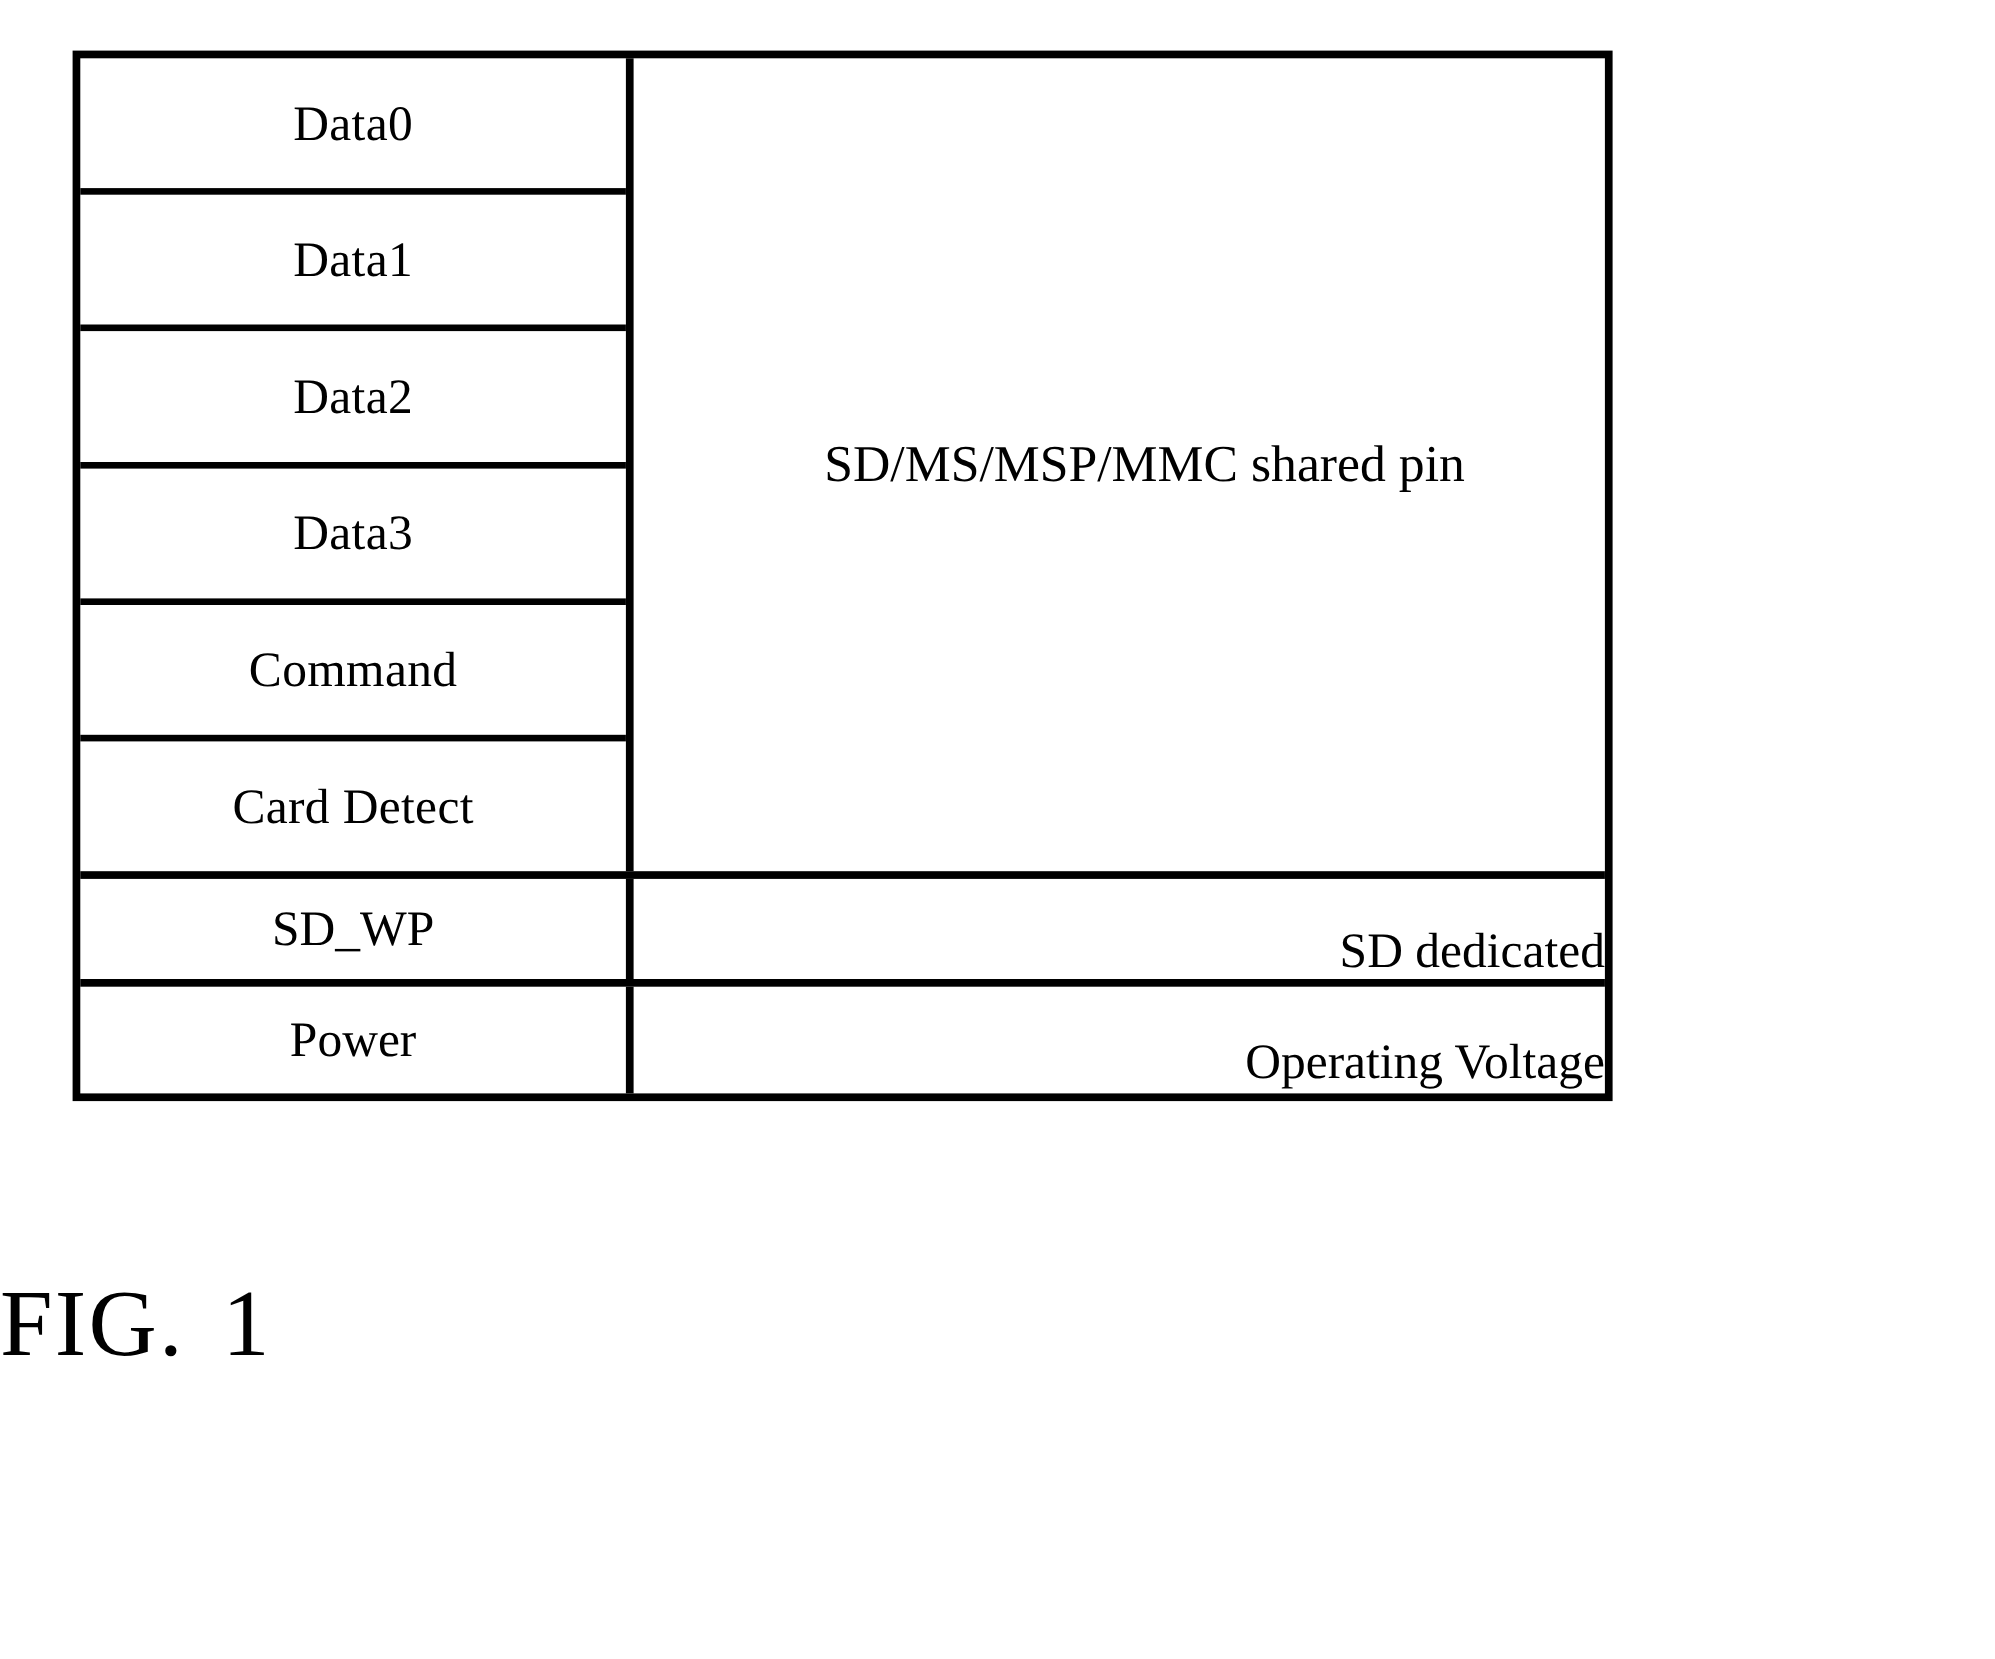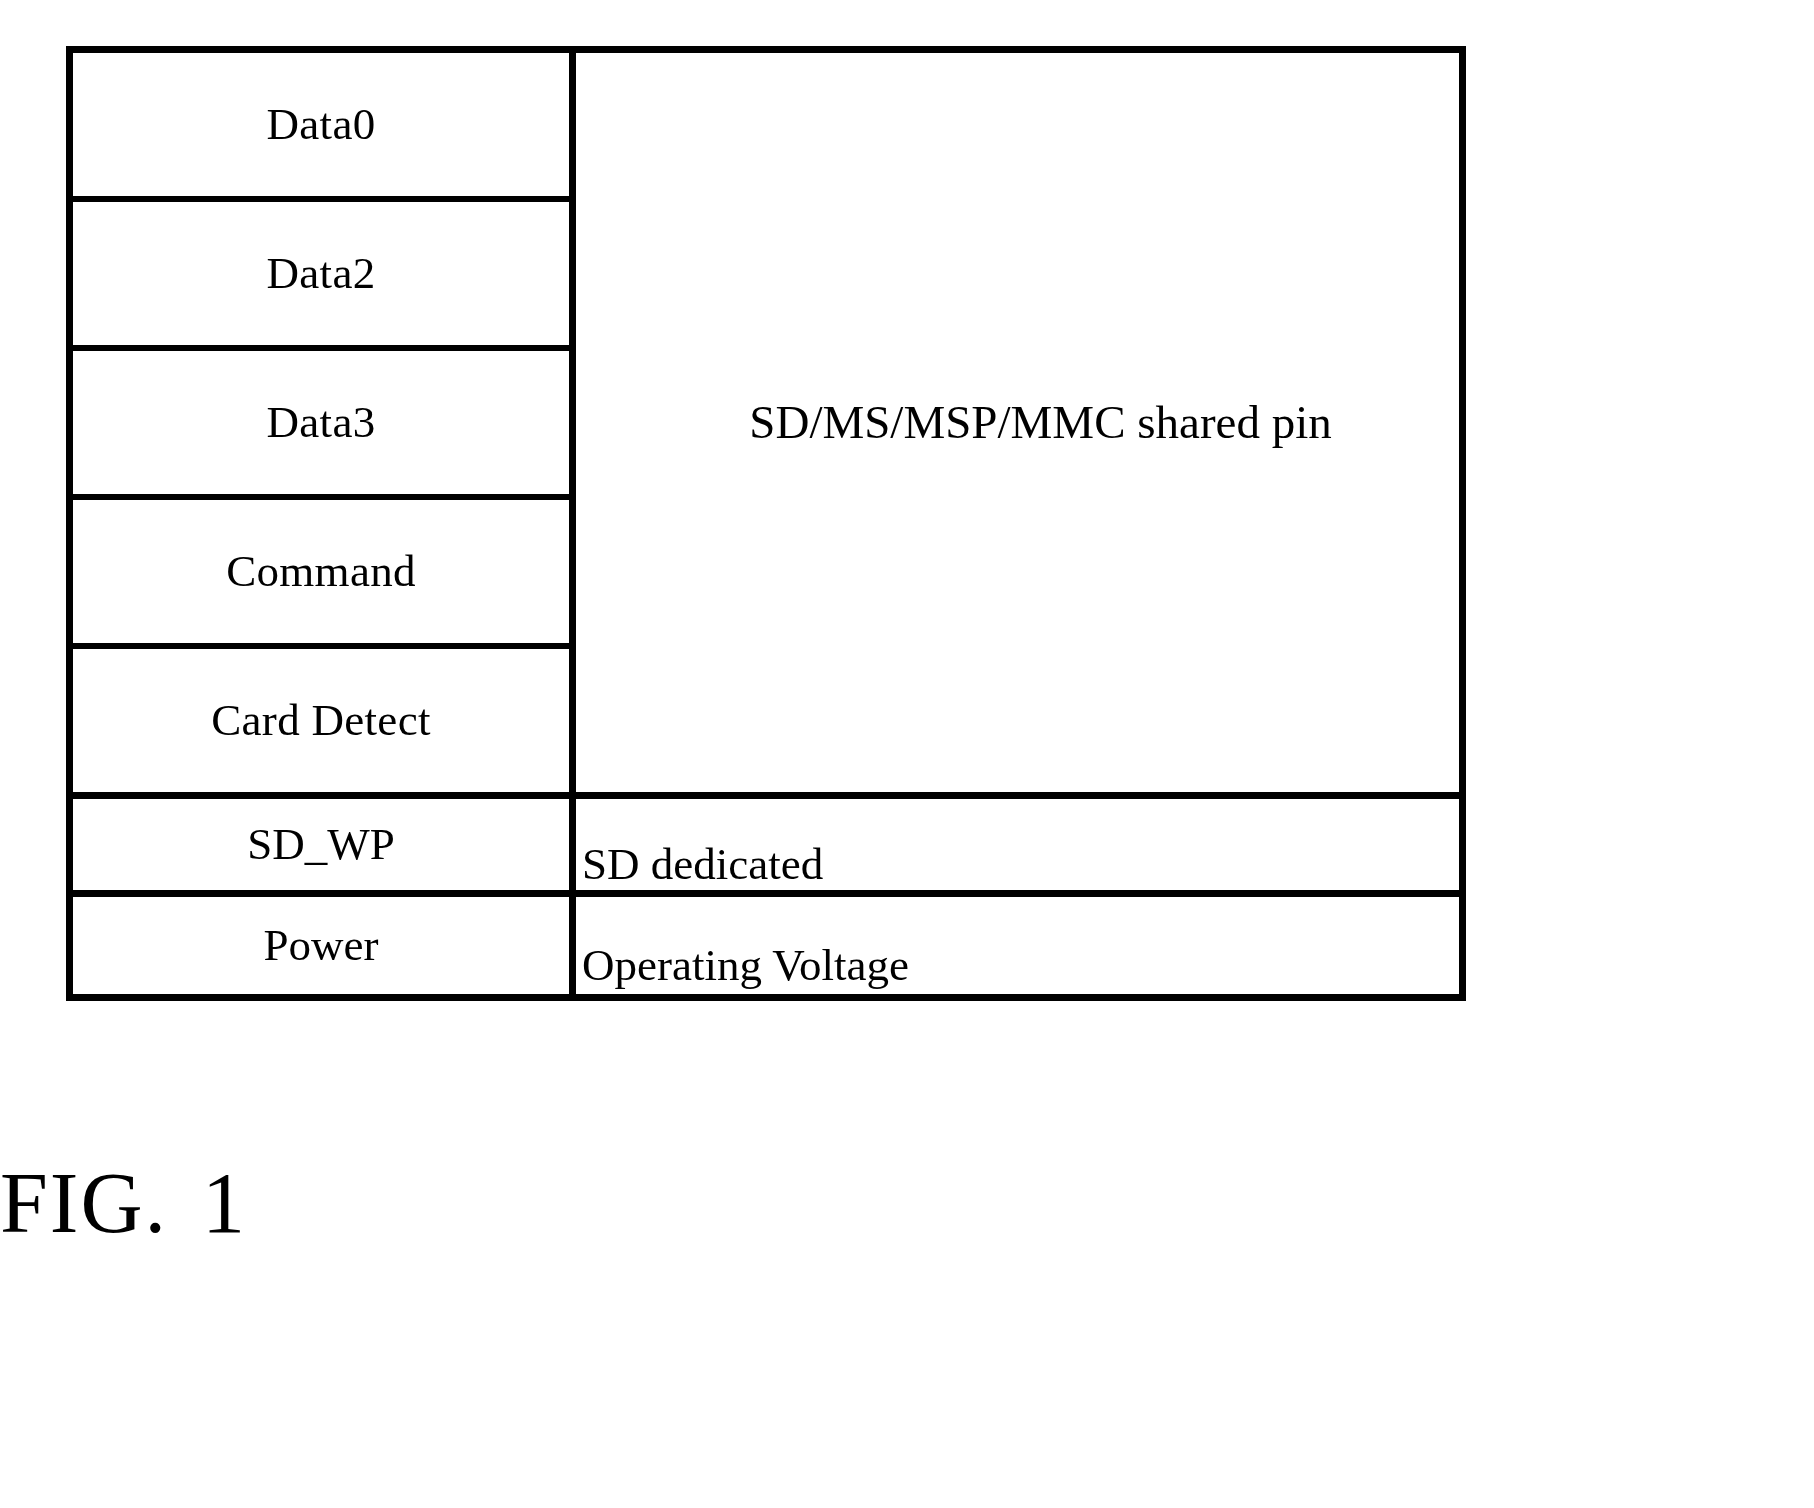--- a/index.html
+++ b/index.html
@@ -100,21 +100,21 @@
     display: flex;
     align-items: center;
     justify-content: center;
     font-size: 45px;
     line-height: 1;
   }
   .tbl-row .pin-desc {
     flex: 1 1 auto;
     display: flex;
     align-items: center;
-    justify-content: flex-start;
+    justify-content: flex-end;
     font-size: 45px;
     line-height: 1;
     padding-left: 6px;
     box-sizing: border-box;
     margin-top: 40px;
   }
 
   
   .fig-caption {
     position: absolute;
@@ -135,20 +135,23 @@
 
 <div id="figure-root">
 
   <div class="pin-table">
 
     <div class="shared-block">
 
       <div class="pin-col">
         <div class="pin-cell">
           <span>Data0</span>
+        </div>
+        <div class="pin-cell">
+          <span>Data1</span>
         </div>
         <div class="pin-cell">
           <span>Data2</span>
         </div>
         <div class="pin-cell">
           <span>Data3</span>
         </div>
         <div class="pin-cell">
           <span>Command</span>
         </div>

